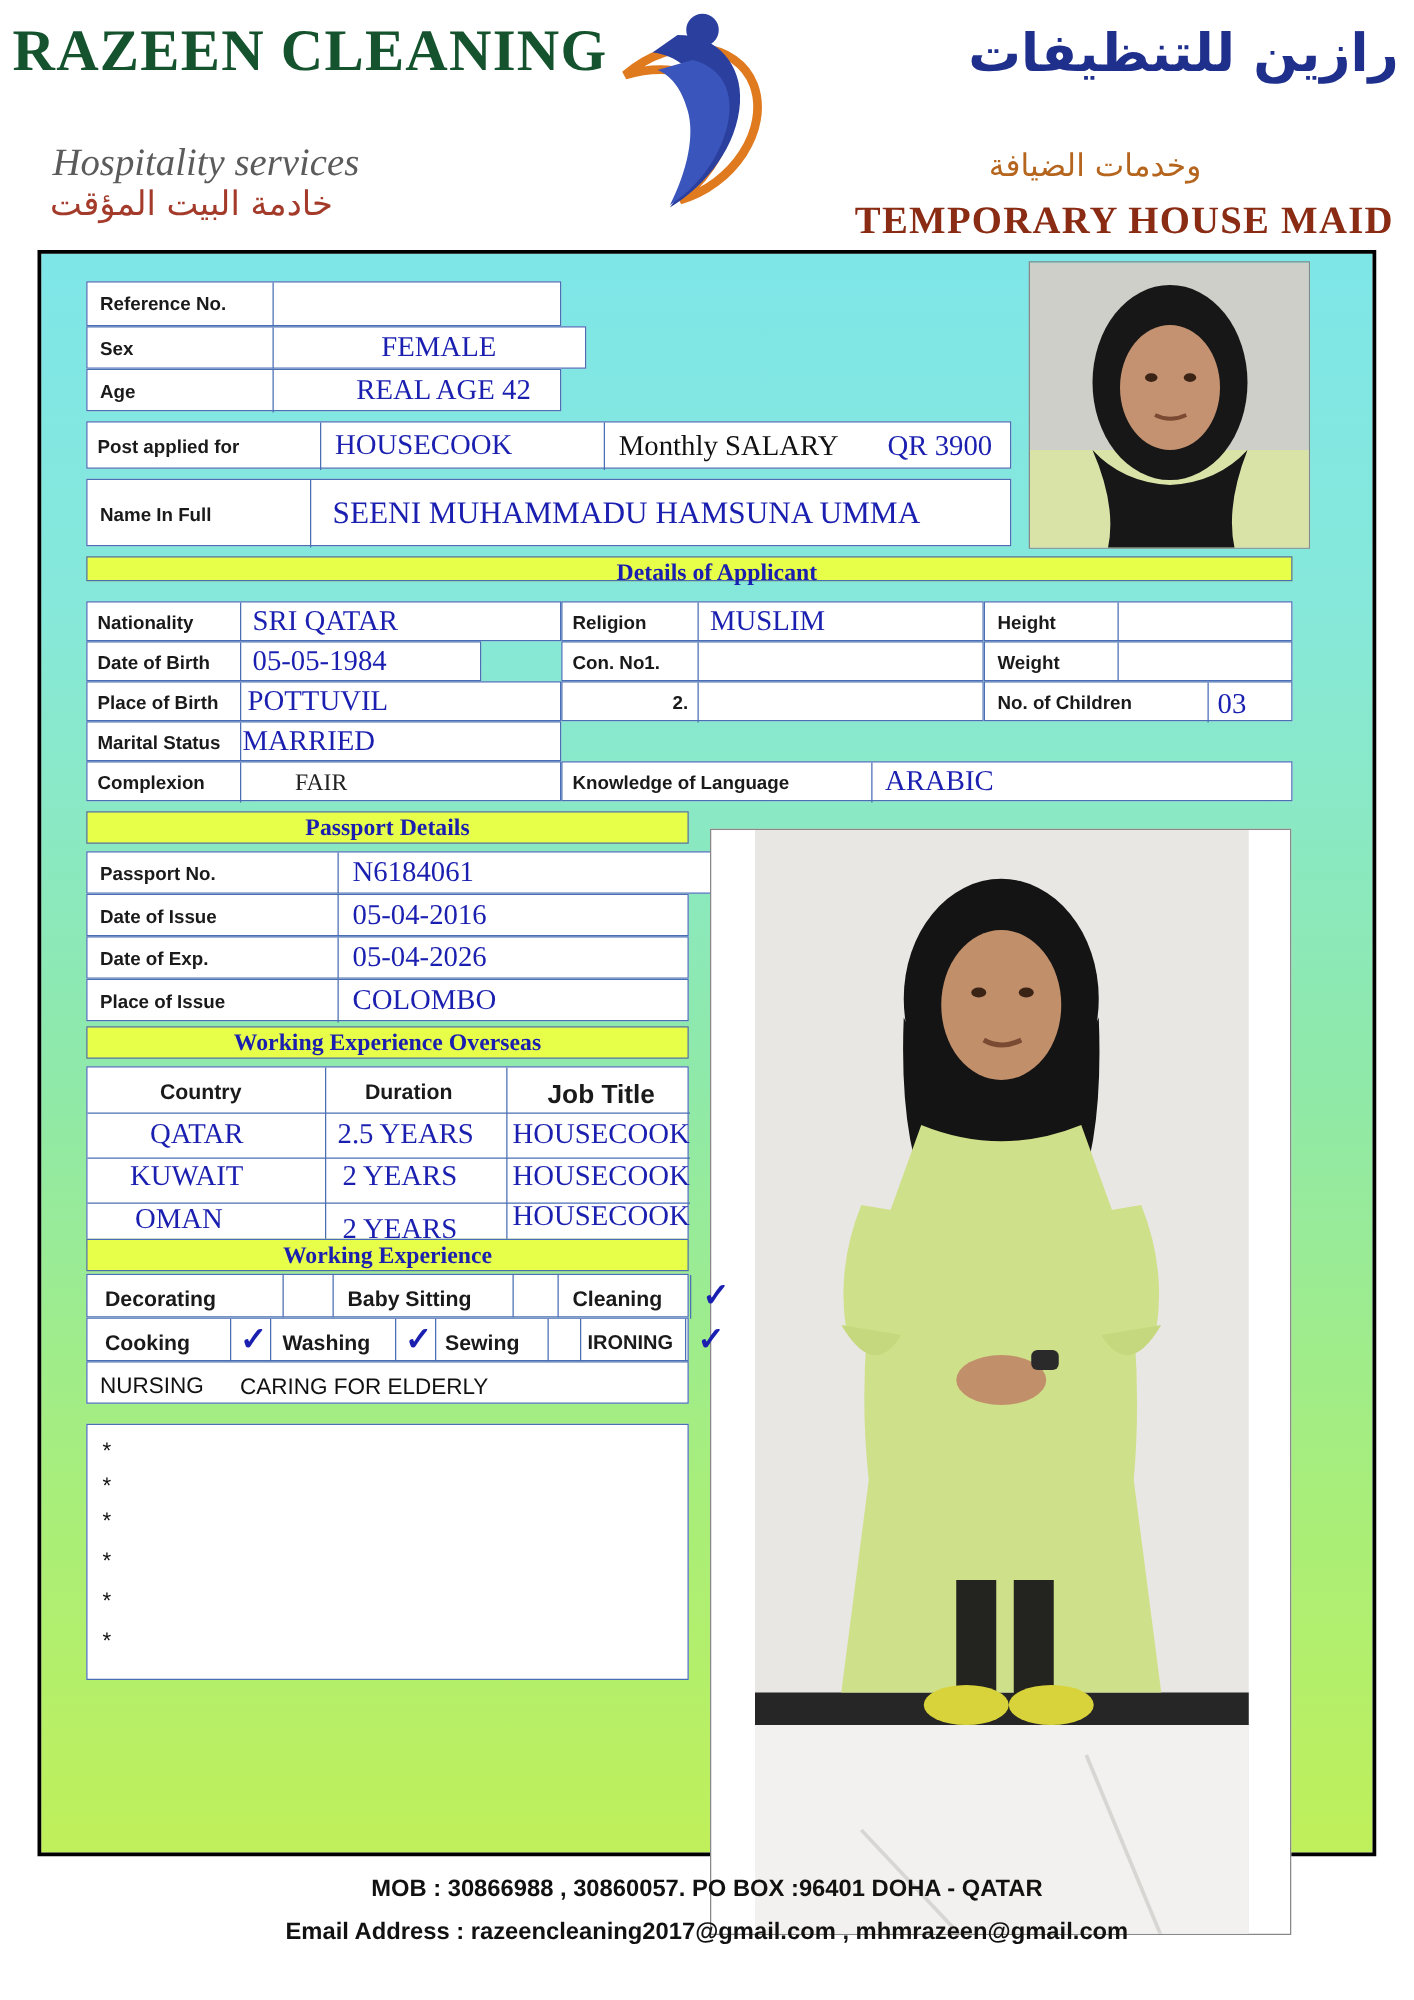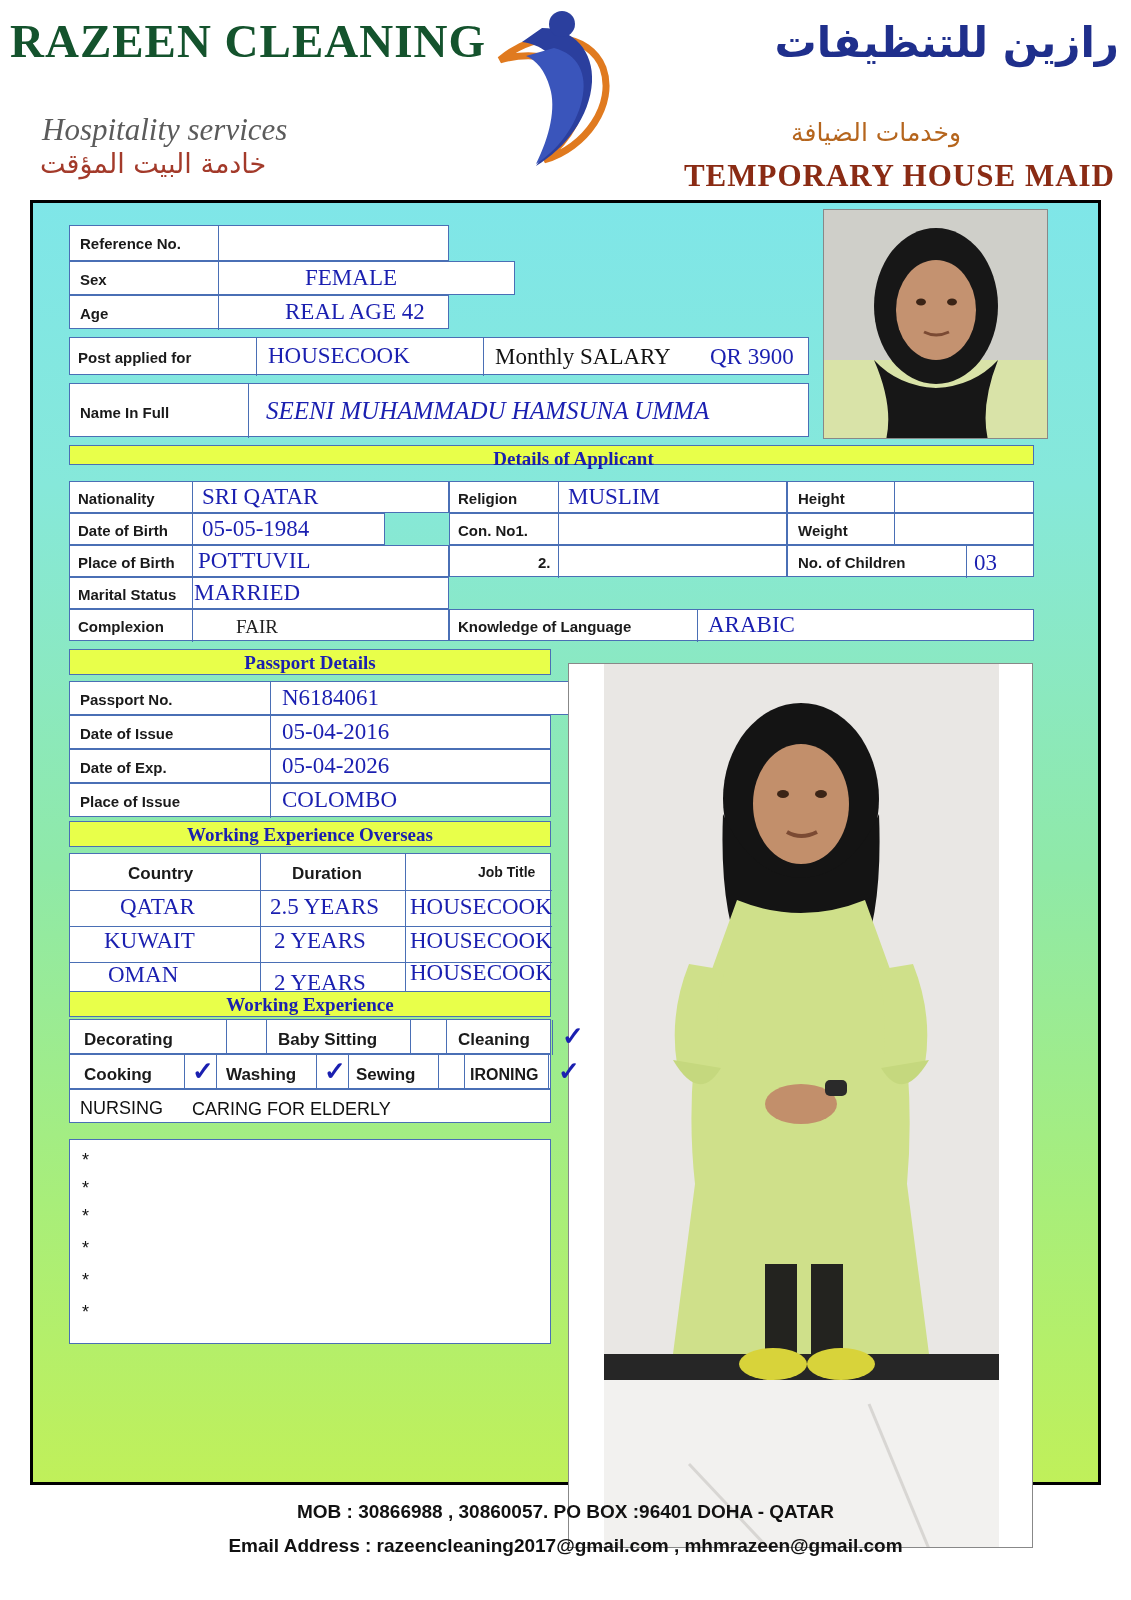--- a/index.html
+++ b/index.html
@@ -162,21 +162,21 @@
 </div>
 
 <div class="sheet">
 
   <div class="box" style="left:36px; top:22px; width:380px; height:36px;">
     <span class="cell-label" style="position:absolute; left:10px; top:9px;">Reference No.</span>
     <span class="rowline" style="left:148px; top:0; width:1px; height:36px;"></span>
     <span class="cell-value" style="position:absolute; left:160px; top:5px;"></span>
   </div>
 
-  <div class="box" style="left:36px; top:58px; width:446px; height:34px;">
+  <div class="box" style="left:36px; top:58px; width:400px; height:34px;">
     <span class="cell-label" style="position:absolute; left:10px; top:9px;">Sex</span>
     <span class="rowline" style="left:148px; top:0; width:1px; height:34px;"></span>
     <span class="cell-value" style="position:absolute; left:235px; top:3px;">FEMALE</span>
   </div>
 
   <div class="box" style="left:36px; top:92px; width:380px; height:34px;">
     <span class="cell-label" style="position:absolute; left:10px; top:9px;">Age</span>
     <span class="rowline" style="left:148px; top:0; width:1px; height:34px;"></span>
     <span class="cell-value" style="position:absolute; left:215px; top:3px;">REAL AGE 42</span>
   </div>
@@ -186,21 +186,21 @@
     <span class="rowline" style="left:186px; top:0; width:1px; height:38px;"></span>
     <span class="cell-value" style="position:absolute; left:198px; top:5px;">HOUSECOOK</span>
     <span class="rowline" style="left:413px; top:0; width:1px; height:38px;"></span>
     <span style="position:absolute; left:425px; top:6px; font-family:'Liberation Serif',serif; font-size:23px; color:#111;">Monthly SALARY</span>
     <span class="cell-value" style="position:absolute; left:640px; top:6px;">QR 3900</span>
   </div>
 
   <div class="box" style="left:36px; top:180px; width:740px; height:54px;">
     <span class="cell-label" style="position:absolute; left:10px; top:20px;">Name In Full</span>
     <span class="rowline" style="left:178px; top:0; width:1px; height:54px;"></span>
-    <span class="cell-value" style="position:absolute; left:196px; top:13px; font-size:25px;font-style:italic;">SEENI MUHAMMADU HAMSUNA UMMA</span>
+    <span class="cell-value" style="position:absolute; left:196px; top:13px; font-size:25px;">SEENI MUHAMMADU HAMSUNA UMMA</span>
   </div>
 
   <div class="photo" style="left:790px; top:6px; width:225px; height:230px;">
     <svg width="225" height="230" viewBox="0 0 225 230">
       <rect x="0" y="0" width="225" height="230" fill="#cfcfc9"></rect>
       <rect x="0" y="150" width="225" height="80" fill="#d9e3a8"></rect>
       <ellipse cx="112" cy="96" rx="62" ry="78" fill="#171717"></ellipse>
       <ellipse cx="112" cy="100" rx="40" ry="50" fill="#c49270"></ellipse>
       <ellipse cx="97" cy="92" rx="5" ry="3.5" fill="#3b2416"></ellipse>
       <ellipse cx="128" cy="92" rx="5" ry="3.5" fill="#3b2416"></ellipse>
@@ -332,21 +332,21 @@
 
   <div class="box" style="left:36px; top:650px; width:482px; height:146px;">
     <span class="rowline" style="left:0; top:36px; width:482px; height:1px;"></span>
     <span class="rowline" style="left:0; top:72px; width:482px; height:1px;"></span>
     <span class="rowline" style="left:0; top:108px; width:482px; height:1px;"></span>
     <span class="rowline" style="left:190px; top:0; width:1px; height:146px;"></span>
     <span class="rowline" style="left:335px; top:0; width:1px; height:146px;"></span>
 
     <span class="cell-label" style="position:absolute; left:58px; top:10px; font-size:17px;">Country</span>
     <span class="cell-label" style="position:absolute; left:222px; top:10px; font-size:17px;">Duration</span>
-    <span class="cell-label" style="position:absolute; left:368px; top:10px; font-size:14px;margin-left:40px;">Job Title</span>
+    <span class="cell-label" style="position:absolute; left:368px; top:10px; font-size:21px;">Job Title</span>
 
     <span class="cell-value" style="position:absolute; left:50px; top:40px;">QATAR</span>
     <span class="cell-value" style="position:absolute; left:200px; top:40px;">2.5 YEARS</span>
     <span class="cell-value" style="position:absolute; left:340px; top:40px;">HOUSECOOK</span>
 
     <span class="cell-value" style="position:absolute; left:34px; top:74px;">KUWAIT</span>
     <span class="cell-value" style="position:absolute; left:204px; top:74px;">2 YEARS</span>
     <span class="cell-value" style="position:absolute; left:340px; top:74px;">HOUSECOOK</span>
 
     <span class="cell-value" style="position:absolute; left:38px; top:108px;">OMAN</span>

